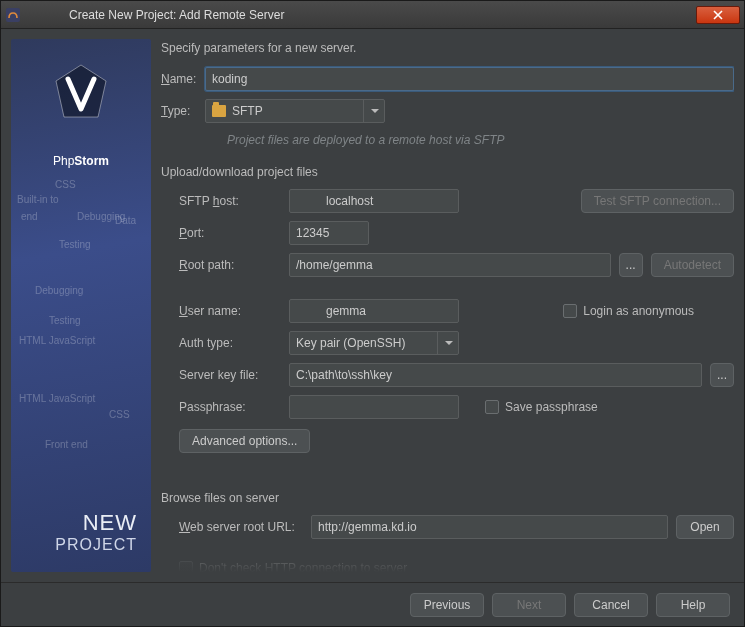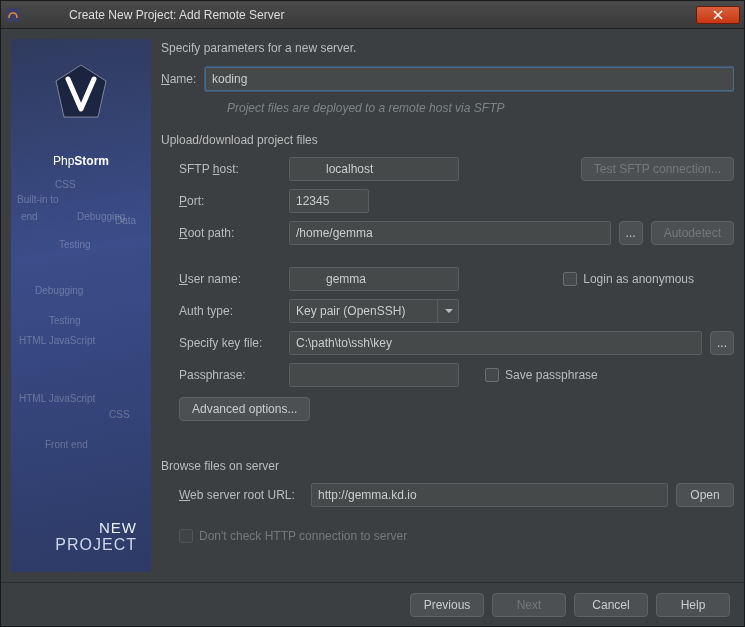--- a/index.html
+++ b/index.html
@@ -15,21 +15,21 @@
 
 .body { flex: 1; display: flex; background: #3c3f41; padding: 10px; gap: 10px; overflow: hidden; }
 
 .sidebar { width: 140px; background: linear-gradient(170deg,#2f3a5d,#3b4d8a 40%,#2d3a66); color: #fff; position: relative; overflow: hidden; border-radius: 2px; }
 .sidebar .tag { position: absolute; color: rgba(255,255,255,.25); font-size: 10px; white-space: nowrap; transform-origin: left top; }
 .sidebar .logo-ps { position: absolute; top: 20px; left: 50%; transform: translateX(-50%); }
 .sidebar .logo-text { position: absolute; top: 108px; left: 0; right: 0; text-align: center; font-size: 20px; }
 .sidebar .logo-text .php { font-weight: 300; }
 .sidebar .logo-text .storm { font-weight: 700; }
 .sidebar .newproj { position: absolute; bottom: 18px; right: 14px; text-align: right; letter-spacing: 1px; }
-.sidebar .newproj .n1 { font-size: 15px; font-weight: 300; color: #e9edf5; }
+.sidebar .newproj .n1 { font-size: 22px; font-weight: 300; color: #e9edf5; }
 .sidebar .newproj .n2 { font-size: 16px; font-weight: 300; color: #cfd6e8; }
 
 .form { flex: 1; color: #bbbbbb; display: flex; flex-direction: column; overflow: hidden; }
 .form .intro { margin: 2px 0 12px 0; color: #bbb; }
 
 .row { display: flex; align-items: center; margin-bottom: 8px; }
 .row .lbl { width: 110px; color: #bbb; }
 .row .lbl .mn { text-decoration: underline; }
 
 .input, .select {
@@ -120,20 +120,30 @@
     </div>
 
     <div class="form">
       <div class="intro">Specify parameters for a new server.</div>
 
       <div class="row">
         <div class="lbl" style="width:44px"><span class="mn">N</span>ame:</div>
         <input class="input focused w-full" value="koding" style="">
       </div>
 
+      <div class="row">
+        <div class="lbl" style="width:44px"><span class="mn">T</span>ype:</div>
+        <div class="select-wrap" style="width:180px">
+          <div class="input" style="display:flex;align-items:center;width:100%">
+            <span class="sftp-icon"></span>
+            <span>SFTP</span>
+          </div>
+          <div class="dd-btn"></div>
+        </div>
+      </div>
       <div class="hint">Project files are deployed to a remote host via SFTP</div>
 
       <div class="scroll-area">
 
         <div class="section-title">Upload/download project files</div>
         <div class="indent">
 
           <div class="row">
             <div class="lbl">SFTP <span class="mn">h</span>ost:</div>
             <input class="input w-170" value="localhost" style="">
@@ -166,21 +176,21 @@
 
           <div class="row">
             <div class="lbl">Auth type:</div>
             <div class="select-wrap" style="width:170px">
               <input class="input" style="width: 100%;" readonly="" value="Key pair (OpenSSH)">
               <div class="dd-btn"></div>
             </div>
           </div>
 
           <div class="row">
-            <div class="lbl">Specify key file:</div>
+            <div class="lbl">Server key file:</div>
             <input class="input" style="flex: 1 1 0%;" value="C:\path\to\ssh\key">
             <button class="btn btn-sm right-gap">...</button>
           </div>
 
           <div class="row">
             <div class="lbl">Passphrase:</div>
             <input class="input w-170" type="password" value="" style="">
             <div style="width:26px"></div>
             <span class="checkbox"></span>
             <span>S<span class="mn">a</span>ve passphrase</span>

